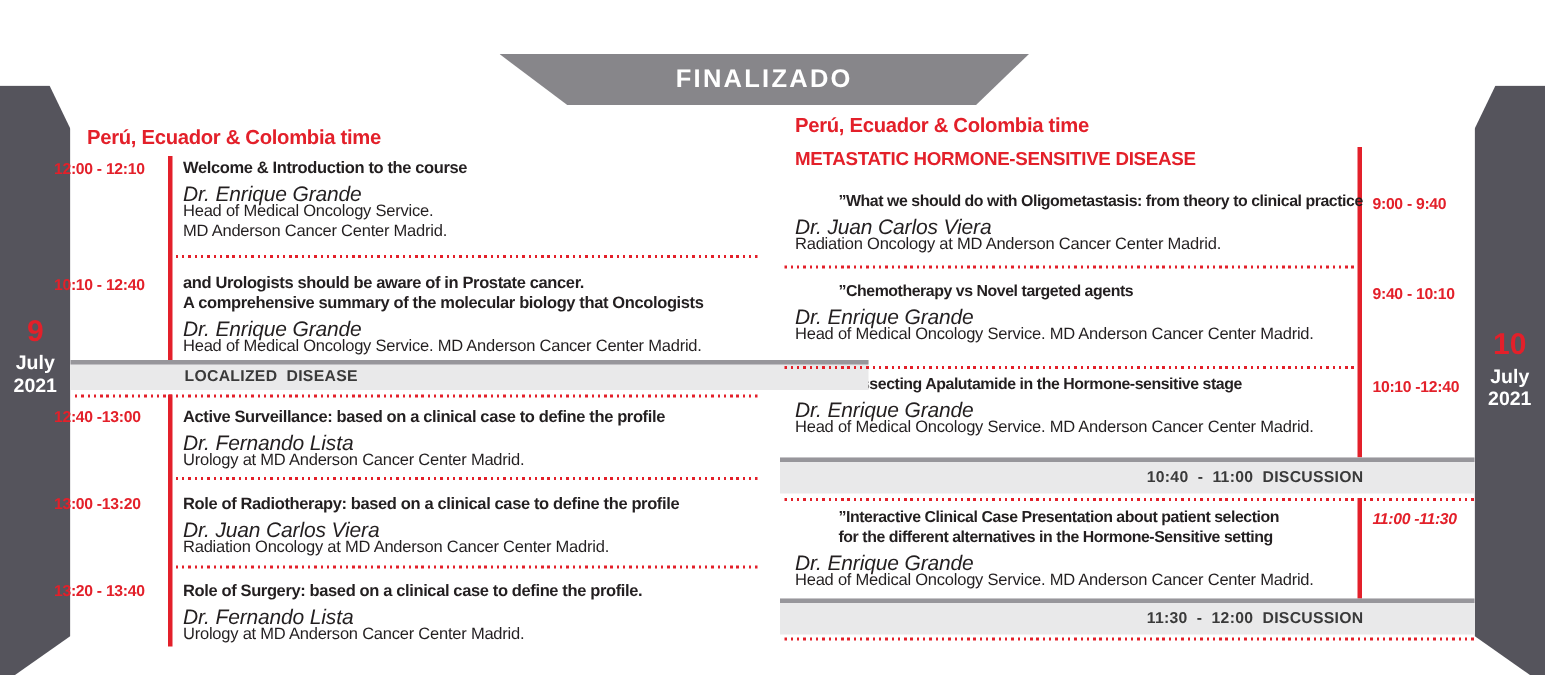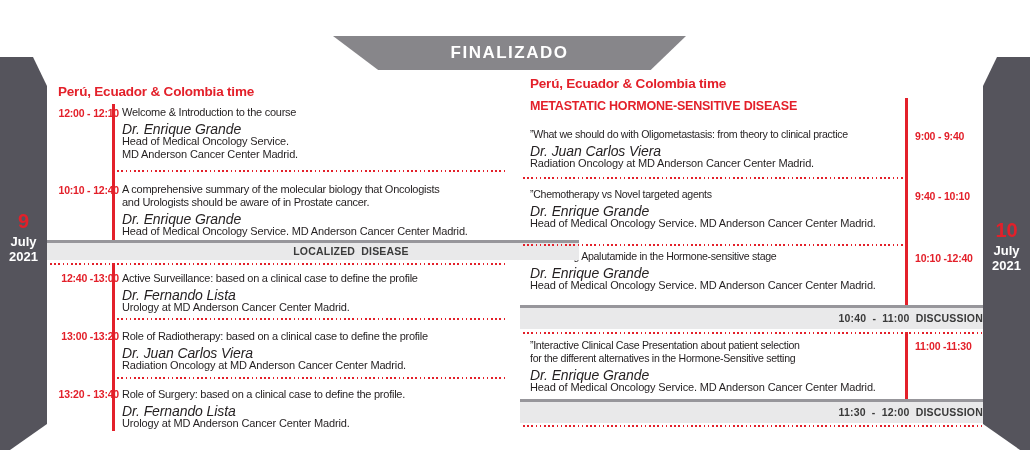--- a/index.html
+++ b/index.html
@@ -23,37 +23,37 @@
   .panel .month,.panel .year{color:#fff;font-size:13px;font-weight:bold;}
 
   .tz-header{position:absolute;color:#e3202a;font-weight:bold;font-size:13.5px;letter-spacing:-0.2px;white-space:nowrap;}
   .sec-header{position:absolute;color:#e3202a;font-weight:bold;font-size:12.5px;letter-spacing:-0.2px;white-space:nowrap;}
 
   .vline{position:absolute;width:3px;background:#e3202a;}
   .dotted{position:absolute;height:2px;
           background-image:repeating-linear-gradient(90deg,#e3202a 0 1.6px,transparent 1.6px 4.2px);}
 
   .time{position:absolute;color:#e3202a;font-weight:bold;font-size:10.5px;letter-spacing:-0.2px;white-space:nowrap;}
-  .time.l{left:47px;width:72px;text-align:right;}
+  .time.l{left:36px;width:72px;text-align:left;}
   .time.r{left:915px;width:72px;text-align:left;}
 
   .session{position:absolute;}
   .session.l{left:122px;width:388px;}
   .session.r{left:530px;width:376px;}
-  .t-line{font-weight:normal;font-size:11px;line-height:13px;letter-spacing:-0.25px;white-space:nowrap;}
-  .session.r .t-line{font-size:10.6px;letter-spacing:-0.3px;}
+  .t-line{font-weight:bold;font-size:11px;line-height:13px;letter-spacing:-0.25px;white-space:nowrap;}
+  .session.r .t-line{font-size:10.6px;letter-spacing:-0.3px;margin-left:29px;}
   .s-speaker{font-style:italic;font-size:14px;line-height:12.5px;margin-top:3.5px;letter-spacing:-0.1px;white-space:nowrap;}
   .s-org{font-size:11px;line-height:12.5px;letter-spacing:-0.15px;white-space:nowrap;}
 
   .bar{position:absolute;background:#e9e9ea;border-top:3px solid #97969b;
-       font-size:10.5px;color:#3a3a3a;font-weight:600;letter-spacing:0.2px;text-align:center;}
+       font-size:10.5px;color:#3a3a3a;font-weight:600;letter-spacing:0.2px;}
   .bar span{white-space:nowrap;word-spacing:3px;}
   .bar.localized{left:47px;top:240px;width:456px;height:17px;line-height:17px;padding-left:76px;box-sizing:content-box;}
   .bar.discuss{left:520px;width:463px;height:21px;line-height:21px;text-align:right;}
-  .bar.discuss span{display:inline-block;}
+  .bar.discuss span{padding-right:74px;display:inline-block;}
 </style>
 </head>
 <body>
 
 <div class="stage">
 
   <div class="banner">
     <span>FINALIZADO</span>
   </div>
 
@@ -84,32 +84,32 @@
 
   <div class="time l" style="top:107px;">12:00 - 12:10</div>
   <div class="time l" style="top:184px;">10:10 - 12:40</div>
   <div class="time l" style="top:272px;">12:40 -13:00</div>
   <div class="time l" style="top:330px;">13:00 -13:20</div>
   <div class="time l" style="top:388px;">13:20 - 13:40</div>
 
   <div class="time r" style="top:130px;">9:00 - 9:40</div>
   <div class="time r" style="top:190px;">9:40 - 10:10</div>
   <div class="time r" style="top:252px;">10:10 -12:40</div>
-  <div class="time r" style="top:340px;">11:00 -11:30</div>
+  <div class="time r" style="top:340px;font-style:italic;">11:00 -11:30</div>
 
   <div class="session l" style="top:106px;">
     <div class="t-line">Welcome &amp; Introduction to the course</div>
     <div class="s-speaker">Dr. Enrique Grande</div>
     <div class="s-org">Head of Medical Oncology Service.</div>
     <div class="s-org">MD Anderson Cancer Center Madrid.</div>
   </div>
 
   <div class="session l" style="top:183px;">
+    <div class="t-line">and Urologists should be aware of in Prostate cancer.</div>
     <div class="t-line">A comprehensive summary of the molecular biology that Oncologists</div>
-    <div class="t-line">and Urologists should be aware of in Prostate cancer.</div>
     <div class="s-speaker">Dr. Enrique Grande</div>
     <div class="s-org">Head of Medical Oncology Service. MD Anderson Cancer Center Madrid.</div>
   </div>
 
   <div class="session l" style="top:272px;">
     <div class="t-line">Active Surveillance: based on a clinical case to define the profile</div>
     <div class="s-speaker">Dr. Fernando Lista</div>
     <div class="s-org">Urology at MD Anderson Cancer Center Madrid.</div>
   </div>
 

